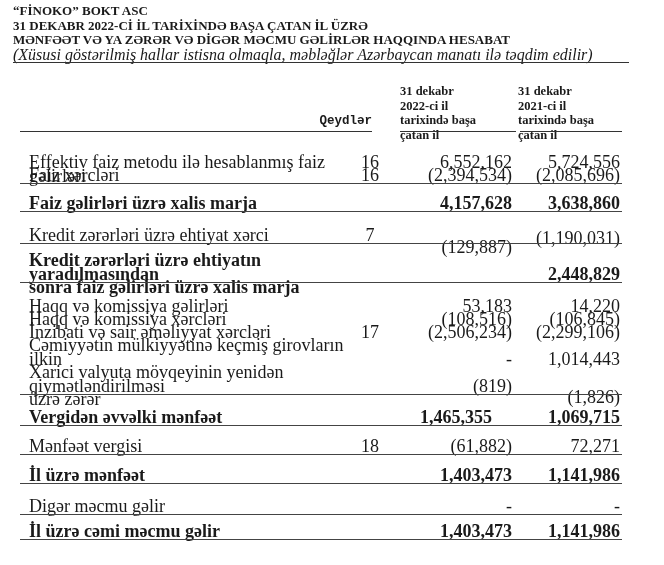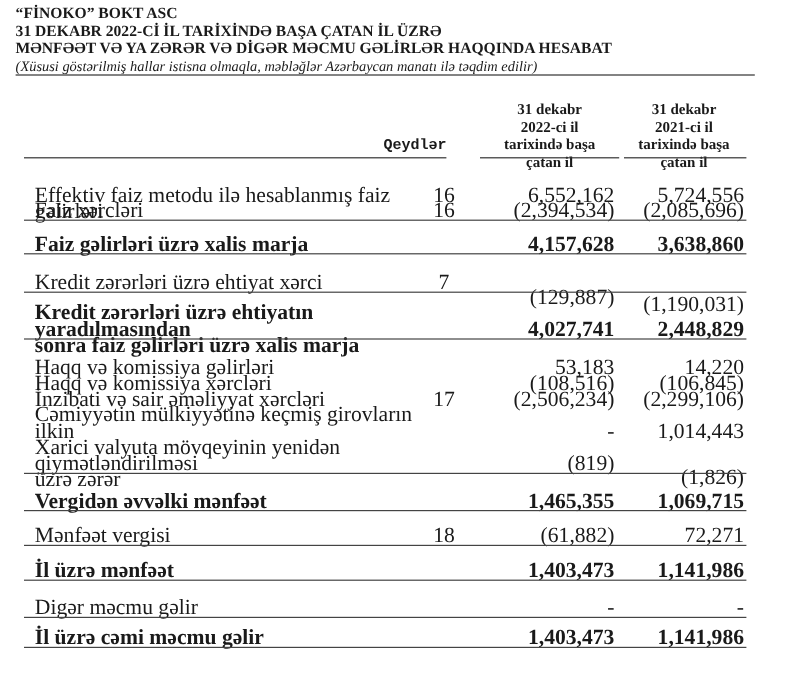--- a/index.html
+++ b/index.html
@@ -3,24 +3,24 @@
   <meta charset="utf-8">
   <style>
     html, body { margin: 0; padding: 0; background: #ffffff; }
     body {
       width: 664px; height: 565px; position: relative; overflow: hidden;
       font-family: "Liberation Serif", "DejaVu Serif", serif;
       color: #1a1a1a;
     }
     .hdr { position: absolute; left: 13px; top: 4px; width: 616px; }
     .hdr .t { font-weight: bold; font-size: 13px; line-height: 14.5px; letter-spacing: 0; }
-    .hdr .sub { font-style: italic; font-size: 12px; line-height: 14px; }
+    .hdr .sub { font-style: italic; font-size: 16px; line-height: 14px; }
     .hdr-rule { position: absolute; left: 13px; top: 62px; width: 616px; height: 0; border-top: 1.5px solid #333; }
 
-    .colhdr { position: absolute; font-weight: bold; font-size: 12.5px; line-height: 14.5px; text-align: center; }
+    .colhdr { position: absolute; font-weight: bold; font-size: 12.5px; line-height: 14.5px; text-align: left; }
     #col-notes { left: 300px; top: 114px; width: 72px; text-align: right; font-family: Liberation Mono, monospace; }
     #col-2022 { left: 400px; top: 84px; width: 116px; }
     #col-2021 { left: 518px; top: 84px; width: 104px; }
     .notes-rule { position: absolute; left: 20px; top: 131px; width: 352px; border-top: 1.5px solid #333; }
     .c22-rule { position: absolute; left: 400px; top: 131px; width: 116px; border-top: 1.5px solid #333; }
     .c21-rule { position: absolute; left: 520px; top: 131px; width: 102px; border-top: 1.5px solid #333; }
 
     .row { position: absolute; left: 20px; width: 602px; font-size: 18px; line-height: 13.5px; text-decoration: underline; }
     .row .lbl { position: absolute; left: 9px; top: 0; width: 330px; }
     .row .note { position: absolute; left: 320px; top: 0; width: 60px; text-align: center; }
@@ -83,30 +83,29 @@
       <div class="v22" style="top: 0px;">4,157,628</div>
       <div class="v21" style="top: 0px;">3,638,860</div>
     </div>
     <div class="rule" style="top: 211px;"></div>
     <div class="row" style="top: 229px; height: 13.5px;">
       <div class="lbl">
         <div>Kredit zərərləri üzrə ehtiyat xərci</div>
       </div>
       <div class="note" style="top: 0px;">7</div>
       <div class="v22" style="top: 12px;">(129,887)</div>
-      <div class="v21" style="top: 18px;">(1,190,031)</div>
+      <div class="v21" style="top: 3px;">(1,190,031)</div>
     </div>
     <div class="rule" style="top: 243px;"></div>
     <div class="row bold" style="top: 254px; height: 27px;">
       <div class="lbl">
         <div>Kredit zərərləri üzrə ehtiyatın yaradılmasından</div>
         <div>sonra faiz gəlirləri üzrə xalis marja</div>
       </div>
       <div class="note" style="top: 13.5px;"></div>
-      <div class="v22" style="top: 13.5px;">4,027,741</div>
       <div class="v21" style="top: 13.5px;">2,448,829</div>
     </div>
     <div class="rule" style="top: 282px;"></div>
     <div class="row" style="top: 300px; height: 13.5px;">
       <div class="lbl">
         <div>Haqq və komissiya gəlirləri</div>
       </div>
       <div class="note" style="top: 0px;"></div>
       <div class="v22" style="top: 0px;">53,183</div>
       <div class="v21" style="top: 0px;">14,220</div>
@@ -143,21 +142,21 @@
       <div class="note" style="top: 13.5px;"></div>
       <div class="v22" style="top: 13.5px;">(819)</div>
       <div class="v21" style="top: 5px; margin-top: 20px;">(1,826)</div>
     </div>
     <div class="rule" style="top: 394px;"></div>
     <div class="row bold" style="top: 411px; height: 13.5px;">
       <div class="lbl">
         <div>Vergidən əvvəlki mənfəət</div>
       </div>
       <div class="note" style="top: 0px;"></div>
-      <div class="v22" style="top: 0px;">1,465,355</div>
+      <div class="v22" style="top: 0px; text-align: center;">1,465,355</div>
       <div class="v21" style="top: 0px;">1,069,715</div>
     </div>
     <div class="rule" style="top: 425px;"></div>
     <div class="row" style="top: 440px; height: 13.5px;">
       <div class="lbl">
         <div>Mənfəət vergisi</div>
       </div>
       <div class="note" style="top: 0px;">18</div>
       <div class="v22" style="top: 0px;">(61,882)</div>
       <div class="v21" style="top: 0px;">72,271</div>

